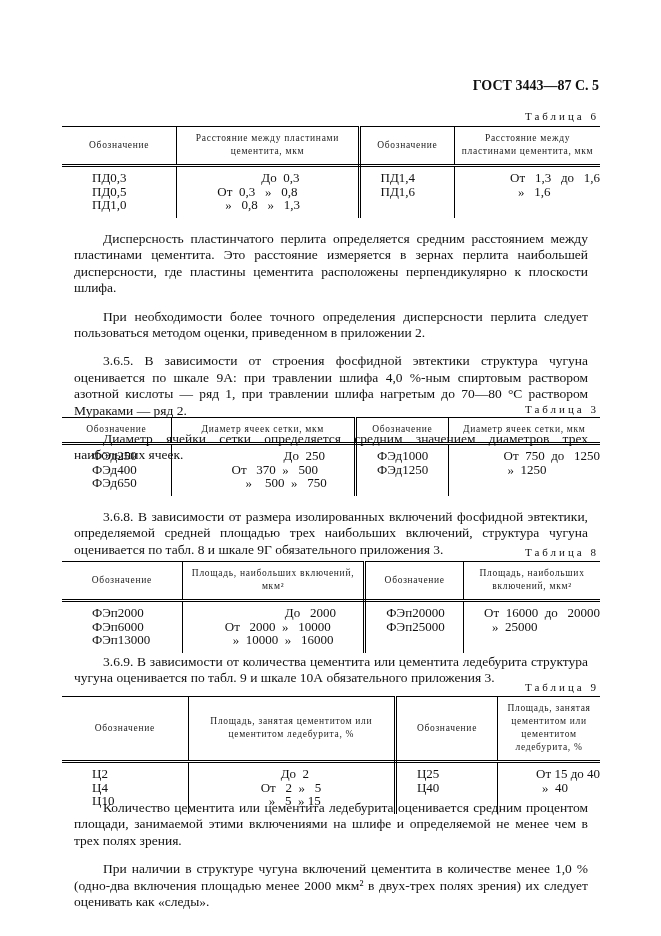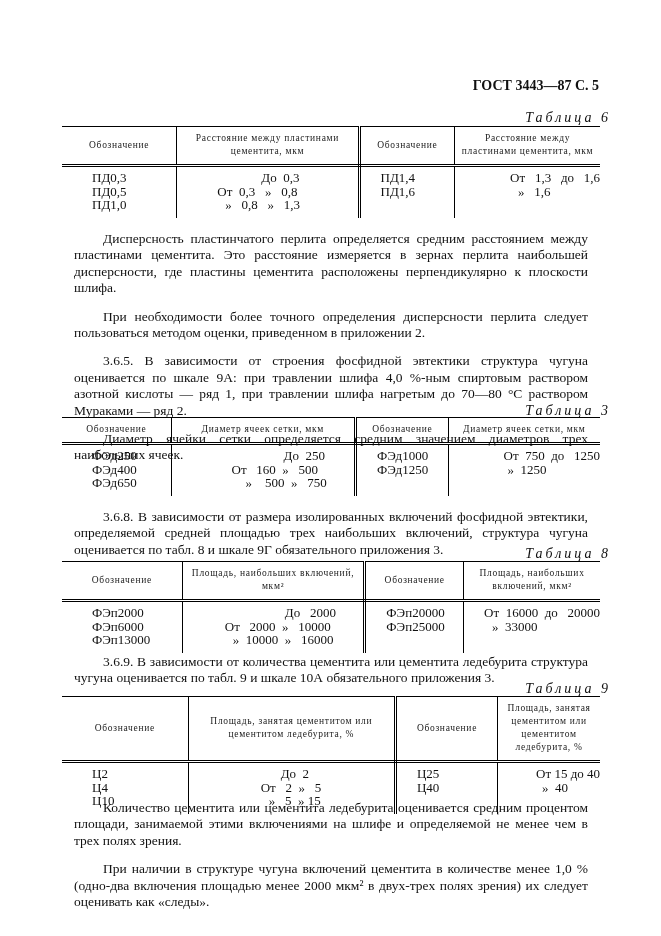--- a/index.html
+++ b/index.html
@@ -1,19 +1,19 @@
 <!DOCTYPE html>
 <html><head>
 <meta charset="utf-8">
 <style>
   html, body { margin: 0; padding: 0; background: #ffffff; }
   body { width: 661px; height: 936px; position: relative; overflow: hidden;
          font-family: "Liberation Serif", "DejaVu Serif", serif; color: #111; }
   .header { position: absolute; top: 78px; right: 62px; font-weight: bold; font-size: 14px; }
-  .tcap { position: absolute; right: 50px; font-size: 14px; letter-spacing: 3px; font-style: italic; }
+  .tcap { position: absolute; right: 62px; font-size: 11px; letter-spacing: 3px; }
   .para { position: absolute; left: 62px; width: 538px; font-size: 13.5px; line-height: 16.4px; text-align: justify; }
   .para p { margin: 12px; text-indent: 29px; }
   table.gt { position: absolute; left: 62px; width: 538px; border-collapse: collapse; font-size: 13px; }
   table.gt th { font-weight: normal; font-size: 9.5px; letter-spacing: 0.7px; color: #222;
                 font-family: "Liberation Serif", serif; line-height: 13px; padding: 5px 2px 6px 2px;
                 border-top: 1px solid #000; border-bottom: 3px double #000; vertical-align: middle; }
   table.gt td { vertical-align: top; padding: 4px 0 0 0; line-height: 13.5px; }
   .c1 { width: 104px; border-right: 1px solid #000; }
   .c2 { width: 163px; border-right: 3px double #000; }
   .c3 { width: 85px; border-right: 1px solid #000; }
@@ -80,21 +80,21 @@
   </thead>
   <tbody>
     <tr style="height:52px">
       <td class="c1">
         <span class="line">ФЭд250</span>
         <span class="line">ФЭд400</span>
         <span class="line">ФЭд650</span>
       </td>
       <td class="c2" style="padding-left:40px">
         <span class="line" style="padding-left:72px">До  250</span>
-        <span class="line" style="padding-left:20px">От   160  »   500</span>
+        <span class="line" style="padding-left:20px">От   370  »   500</span>
         <span class="line" style="padding-left:34px">»    500  »   750</span>
       </td>
       <td class="c3">
         <span class="line">ФЭд1000</span>
         <span class="line">ФЭд1250</span>
       </td>
       <td class="c4" style="padding-left:55px">
         <span class="line">От  750  до   1250</span>
         <span class="line" style="padding-left:4px">»  1250</span>
       </td>
@@ -127,21 +127,21 @@
         <span class="line" style="padding-left:72px">До   2000</span>
         <span class="line" style="padding-left:12px">От   2000  »   10000</span>
         <span class="line" style="padding-left:20px">»  10000  »   16000</span>
       </td>
       <td class="c3">
         <span class="line">ФЭп20000</span>
         <span class="line">ФЭп25000</span>
       </td>
       <td class="c4" style="padding-left:20px">
         <span class="line">От  16000  до   20000</span>
-        <span class="line" style="padding-left:8px">»  33000</span>
+        <span class="line" style="padding-left:8px">»  25000</span>
       </td>
     </tr>
   </tbody>
 </table>
 
 <div class="para" style="top:642px">
   <p>3.6.9. В зависимости от количества цементита или цементита ледебурита  структура чугуна оценивается по табл. 9 и шкале 10А обязательного приложения 3.</p>
 </div>
 
 <div class="tcap" style="top:681px">Таблица 9</div>

